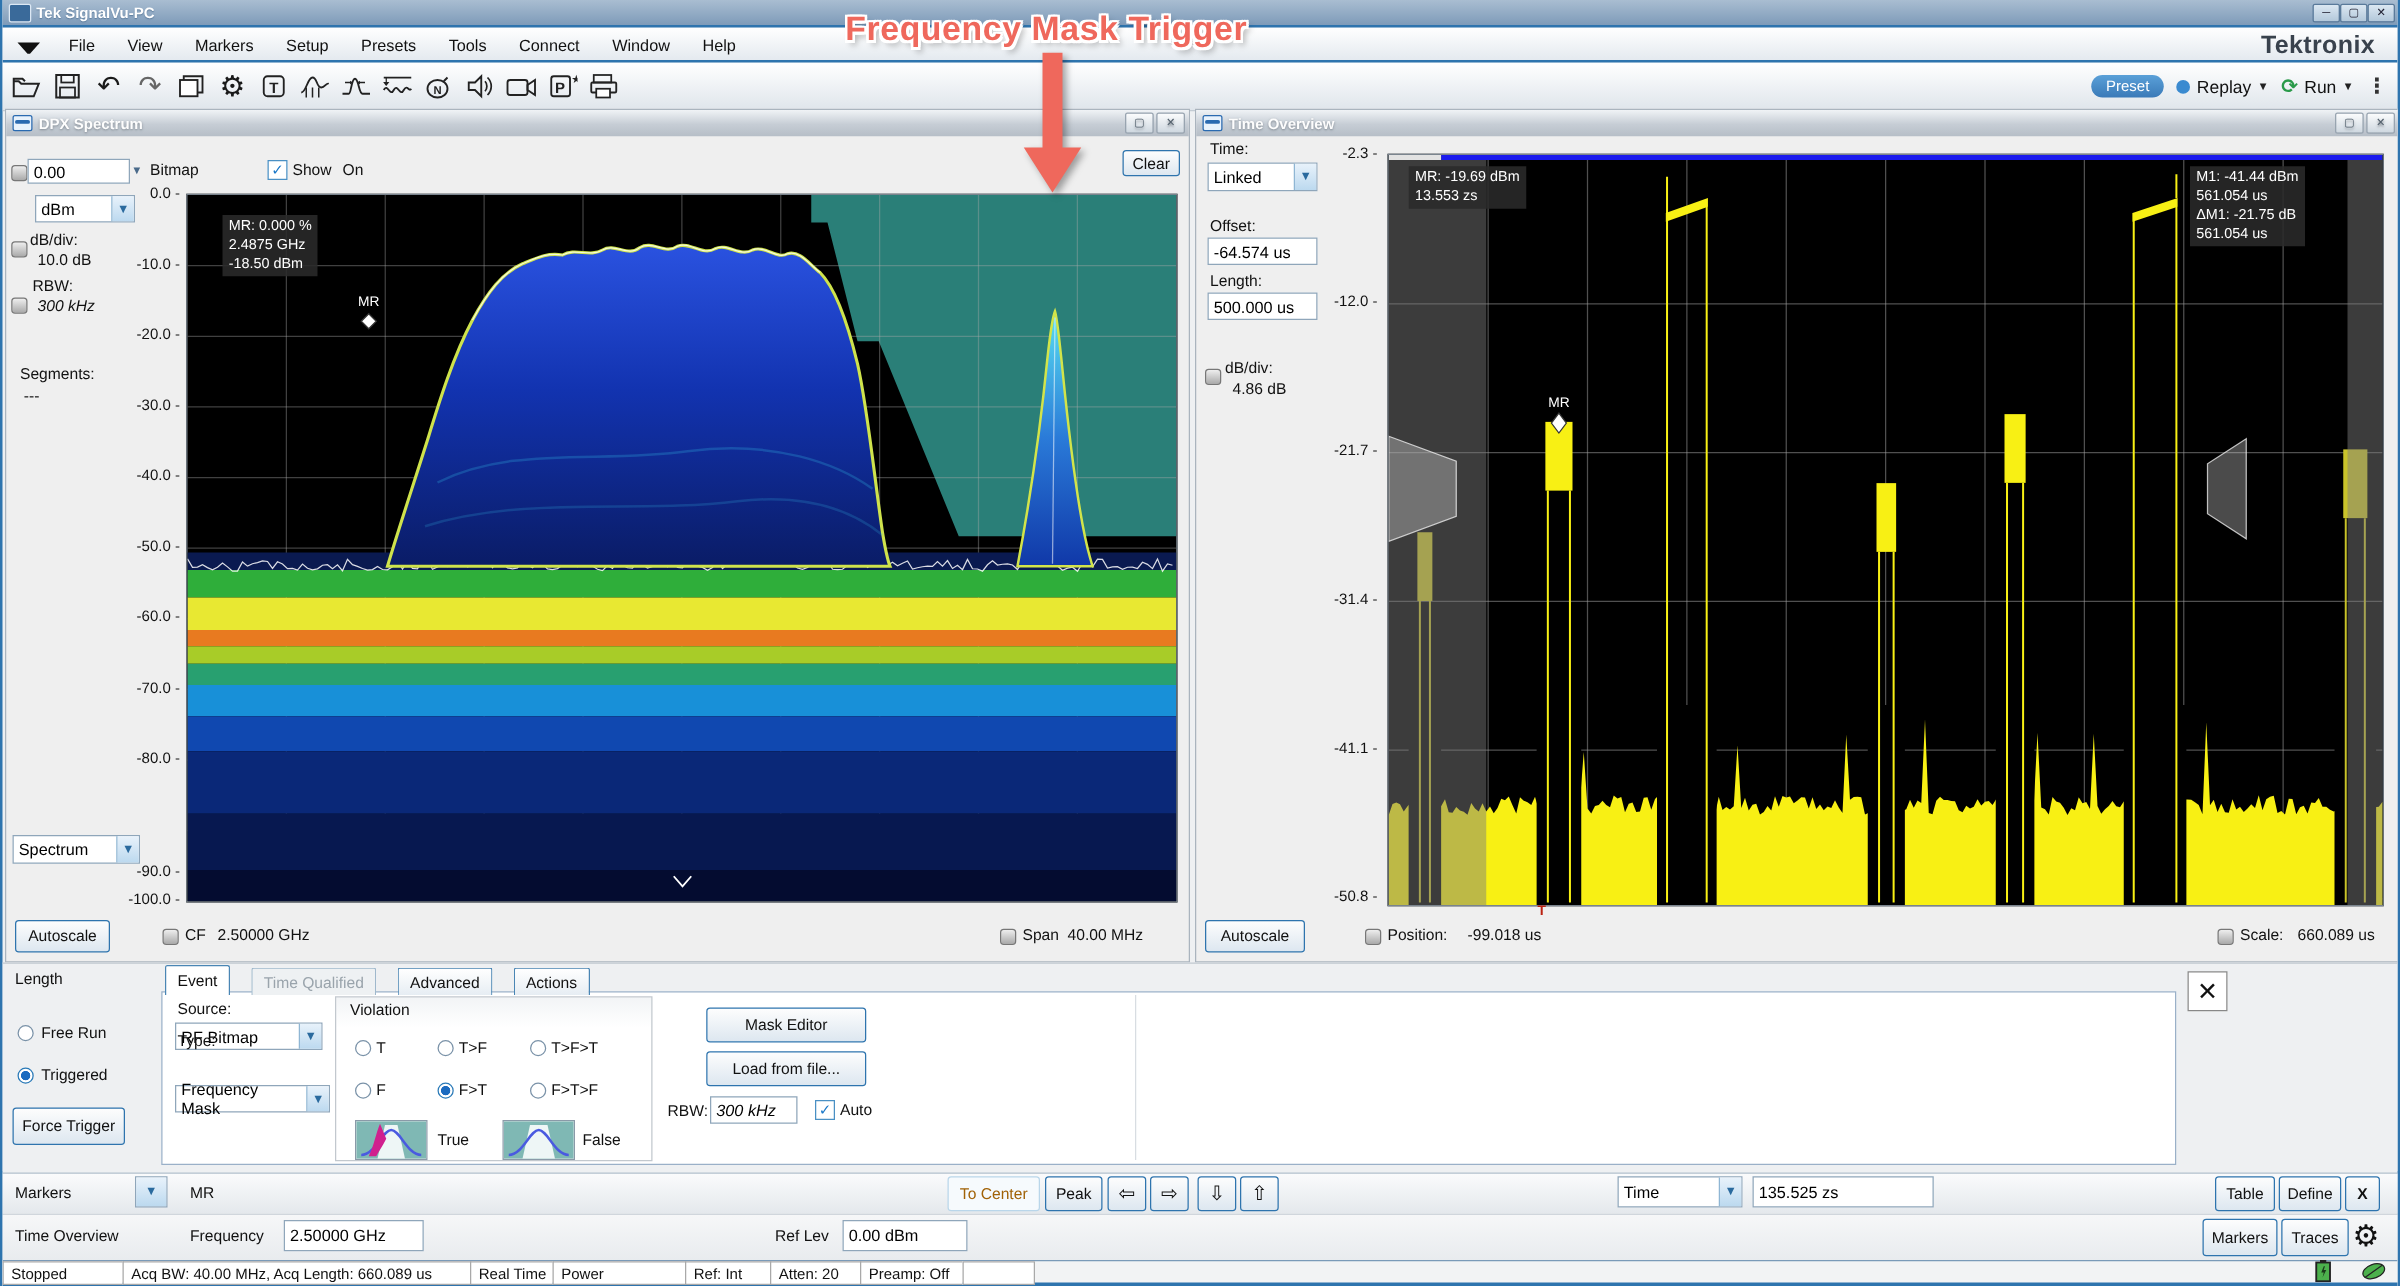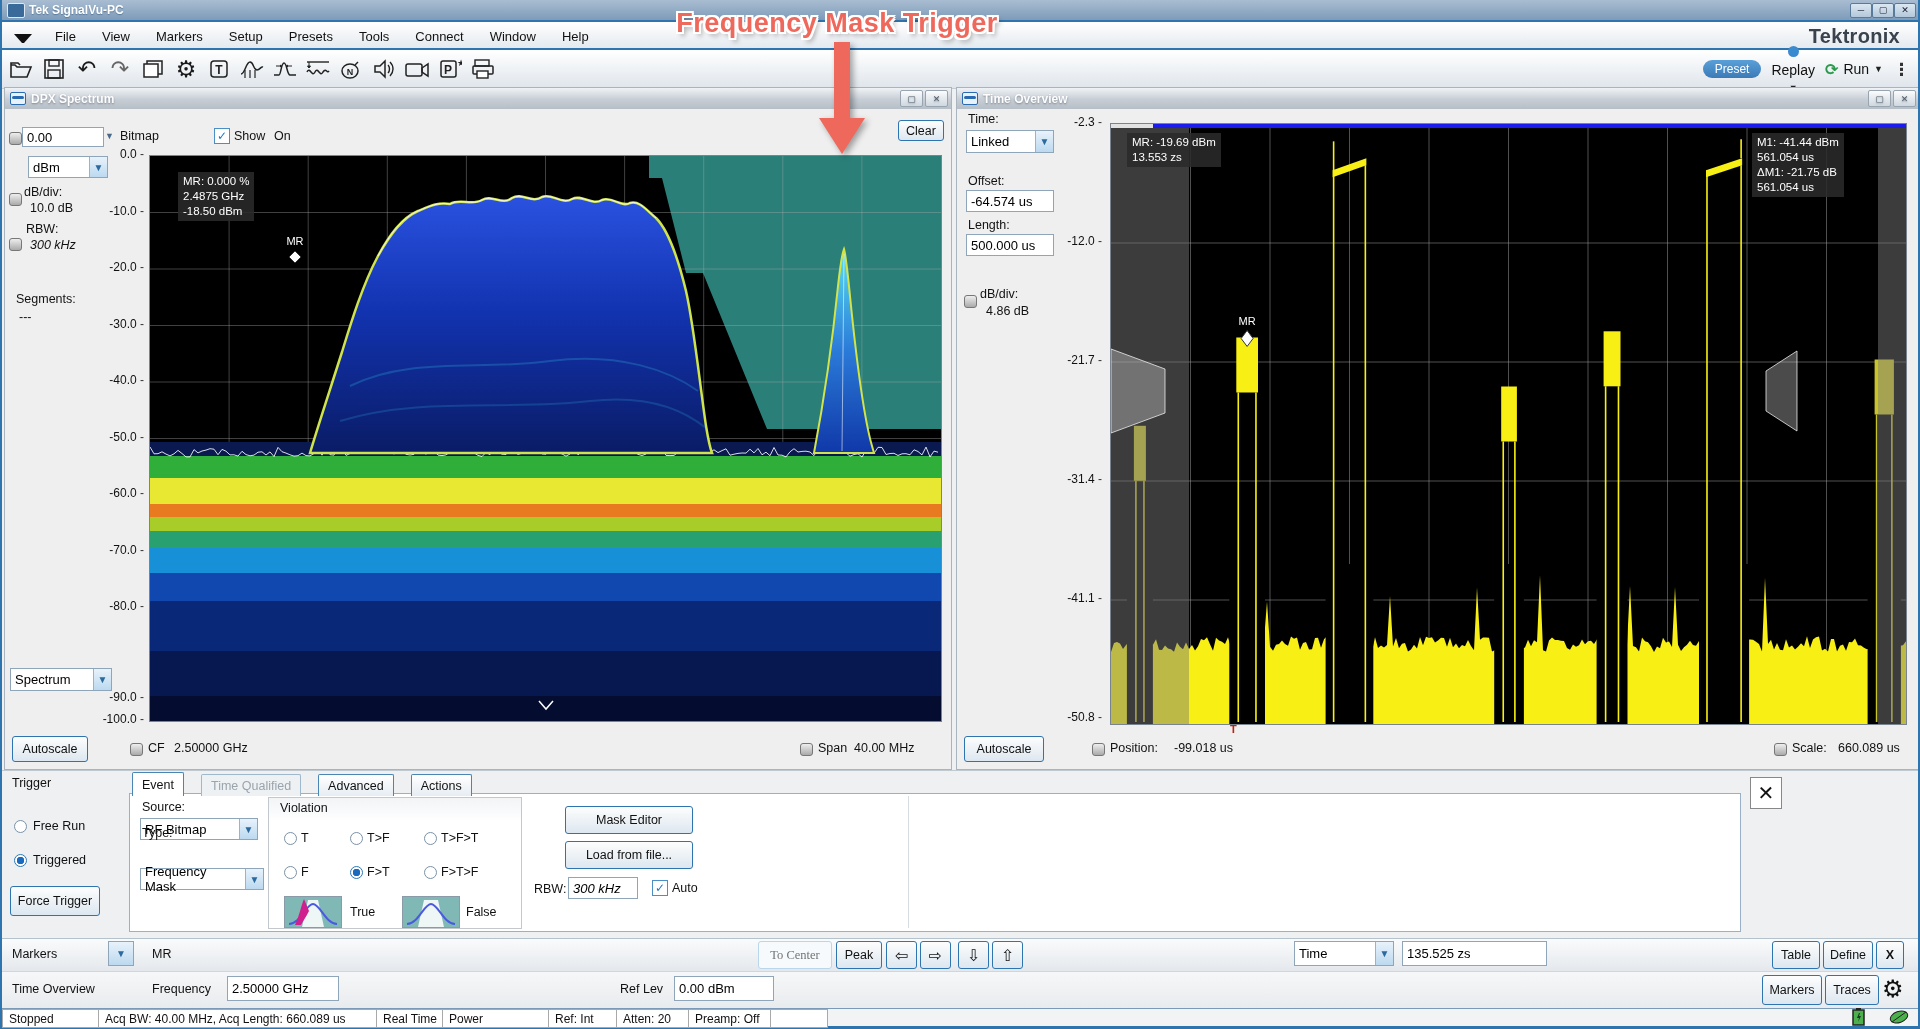--- a/index.html
+++ b/index.html
@@ -13,21 +13,21 @@
   #menubar{left:0;top:20px;width:100%;height:28px;background:linear-gradient(#ffffff,#e2e8ee);
            border-top:2px solid #2e74ae;display:flex;align-items:center;}
   .menu-item{padding:0 13px;font-size:13px;color:#111;cursor:default;}
   #toolbar{left:0;top:48px;width:100%;height:38px;background:linear-gradient(#ffffff,#dfe5eb);
            border-top:2px solid #2e74ae;border-bottom:1px solid #c3cbd3;display:flex;align-items:center;}
   .tb-icon{width:30px;height:28px;display:flex;align-items:center;justify-content:center;color:#1a1a1a;font-size:21px;}
   .tb-icon svg{display:block;}
   
   .btn{background:linear-gradient(#fdfdfd,#dde7f0);border:1px solid #2e74ae;border-radius:3px;
        font-size:12.5px;color:#111;text-align:center;display:flex;align-items:center;justify-content:center;cursor:default;}
-  .btn.disabled{border-color:#b9d6ea;color:#737373;background:#f6fafd;font-family:Liberation Serif, serif;}
+  .btn.disabled{border-color:#b9d6ea;color:#a16207;background:#f6fafd;}
   .input{background:#fff;border:1px solid #8fa6ba;font-size:13px;color:#000;display:flex;align-items:center;padding:0 4px;box-sizing:border-box;}
   .select{background:#fff;border:1px solid #8fa6ba;font-size:13px;color:#000;display:flex;align-items:center;box-sizing:border-box;}
   .select .val{flex:1;padding:0 4px;}
   .select .arrow{width:17px;align-self:stretch;background:linear-gradient(#e8f2fb,#bcd9ef);border-left:1px solid #8fb6d4;
                  color:#2a6a9e;font-size:10px;display:flex;align-items:center;justify-content:center;}
   .chk{width:14px;height:14px;background:#fff;border:1px solid #4a90c4;display:inline-flex;align-items:center;justify-content:center;
        color:#1a78c8;font-size:12px;font-weight:bold;}
   .radio{width:13px;height:13px;border-radius:50%;border:1px solid #7a92a8;background:#fff;display:inline-block;box-sizing:border-box;}
   .radio.sel{border-color:#2a7ab8;background:radial-gradient(circle at 50% 50%, #1a6ac0 0 3.5px, #fff 4px);}
   .lbl{font-size:12.5px;color:#111;white-space:nowrap;}
@@ -168,21 +168,21 @@
         <span class="tb-icon">
           <svg width="24" height="22" viewBox="0 0 24 22">
             <rect x="4" y="2" width="14" height="6" fill="none" stroke="#222" stroke-width="1.4"></rect>
             <rect x="2" y="8" width="20" height="8" rx="1" fill="none" stroke="#222" stroke-width="1.5"></rect>
             <rect x="6" y="13" width="11" height="7" fill="#fff" stroke="#222" stroke-width="1.4"></rect>
           </svg>
         </span>
       </span>
     <span style="margin-left:auto;display:flex;align-items:center;gap:10px;margin-right:8px;">
       <span style="background:linear-gradient(#5aa0d8,#3a7ab8);color:#fff;border-radius:10px;padding:2px 12px;font-size:12px;">Preset</span>
-      <span style="display:flex;align-items:center;gap:5px;flex-direction:column;">
+      <span style="display:flex;align-items:center;gap:5px;">
         <span style="width:11px;height:11px;border-radius:50%;background:#3a8ad0;"></span>
         <span class="lbl" style="font-size:14px;">Replay</span>
         <span style="font-size:9px;color:#222;">▼</span>
       </span>
       <span style="display:flex;align-items:center;gap:5px;">
         <span style="color:#2a9a4a;font-weight:bold;font-size:16px;">⟳</span>
         <span class="lbl" style="font-size:14px;">Run</span>
         <span style="font-size:9px;color:#222;">▼</span>
       </span>
       <span style="font-size:17px;font-weight:bold;color:#333;">⋮</span>
@@ -432,21 +432,21 @@
   <span class="abs knob" style="left:1772px;top:743px;"></span>
   <span class="abs lbl" style="left:1790px;top:741px;">Scale:</span>
   <span class="abs lbl" style="left:1836px;top:741px;">660.089 us</span>
 
   <div id="annotation-text" class="abs" style="left:655px;top:8px;width:360px;">Frequency Mask Trigger</div>
   <svg class="abs" style="left:805px;top:42px;filter:drop-shadow(3px 3px 3px rgba(0,0,0,.35));" width="70" height="115" viewBox="0 0 70 115">
     <polygon points="27,0 43,0 43,76 58,76 35,112 12,76 27,76" fill="#ef685c"></polygon>
   </svg>
 
   <div class="abs" style="left:0;top:770px;width:1920px;height:166px;background:#eef0f2;border-top:1px solid #c0c8d0;"></div>
-  <span class="abs lbl" style="left:10px;top:776px;">Trigger</span>
+  <span class="abs lbl" style="left:10px;top:776px;">Length</span>
   <span class="abs radio" style="left:12px;top:820px;"></span>
   <span class="abs lbl" style="left:31px;top:819px;">Free Run</span>
   <span class="abs radio sel" style="left:12px;top:854px;"></span>
   <span class="abs lbl" style="left:31px;top:853px;">Triggered</span>
   <div class="abs btn" style="left:8px;top:886px;width:88px;height:28px;">Force Trigger</div>
 
   <div class="abs" style="left:127px;top:793px;width:1612px;height:139px;background:#fff;border:1px solid #9ab0c8;box-sizing:border-box;">
     <div class="abs" style="left:778px;top:2px;width:1px;height:132px;background:#d8dde2;"></div>
   </div>
   <div class="abs" style="left:130px;top:772px;display:flex;align-items:flex-end;" id="trigger-tabs">

